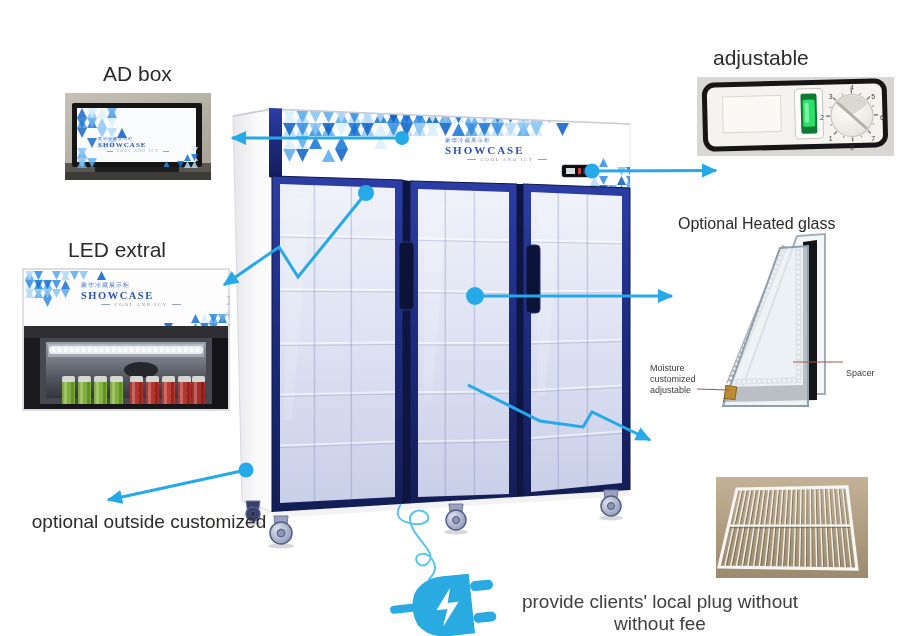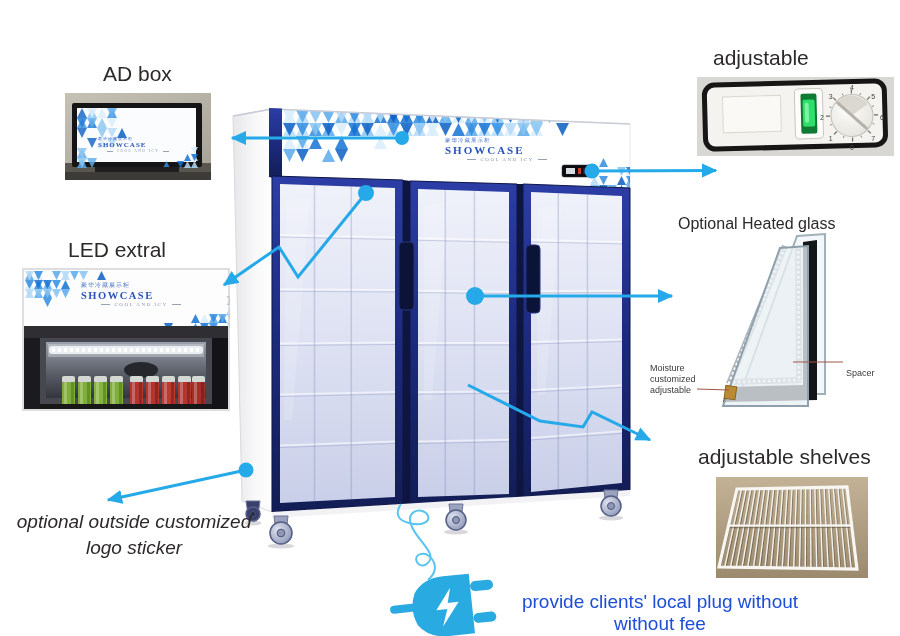--- a/index.html
+++ b/index.html
@@ -605,26 +605,24 @@
     <circle cx="475" cy="296" r="9"></circle>
     <circle cx="246" cy="470" r="7.5"></circle>
   </g>
 </svg>
 
 <div class="txt-layer">
   <div class="lbl" style="left:103px;top:62px;">AD box</div>
   <div class="lbl" style="left:713px;top:46px;">adjustable</div>
   <div class="lbl" style="left:68px;top:238px;">LED extral</div>
   <div class="lbl" style="left:678px;top:215px;font-size:16px;">Optional Heated glass</div>
-  <div class="lbl" style="left:698px;top:445px;">adjustable shelves</div>
-  <div class="center2" style="position:absolute;left:4px;top:509px;width:260px;font-size:19px;line-height:26px;color:#2b2a28;font-style:italic;">
+  <div class="center2" style="position:absolute;left:19px;top:509px;width:260px;font-size:19px;line-height:26px;color:#2b2a28;">
     <div>optional outside customized</div>
-    <div>logo sticker</div>
   </div>
-  <div class="center2" style="position:absolute;left:500px;top:591px;width:320px;font-size:19px;line-height:22px;color:#1d4ed8;">
+  <div class="center2" style="position:absolute;left:500px;top:591px;width:320px;font-size:19px;line-height:22px;color:#404040;">
     <div>provide clients' local plug without</div>
     <div>without fee</div>
   </div>
 </div>
 
 <div class="brand-block" style="left:445px;top:137px;width:124px;">
   <div class="brand-cn" style="font-size:5.5px;">豪华冷藏展示柜</div>
   <div class="brand-name" style="font-size:11px;letter-spacing:2px;">SHOWCASE</div>
   <div class="brand-tag" style="font-size:5px;margin-top:1px;">
     <span class="tag-rule" style="width:9px;"></span>

